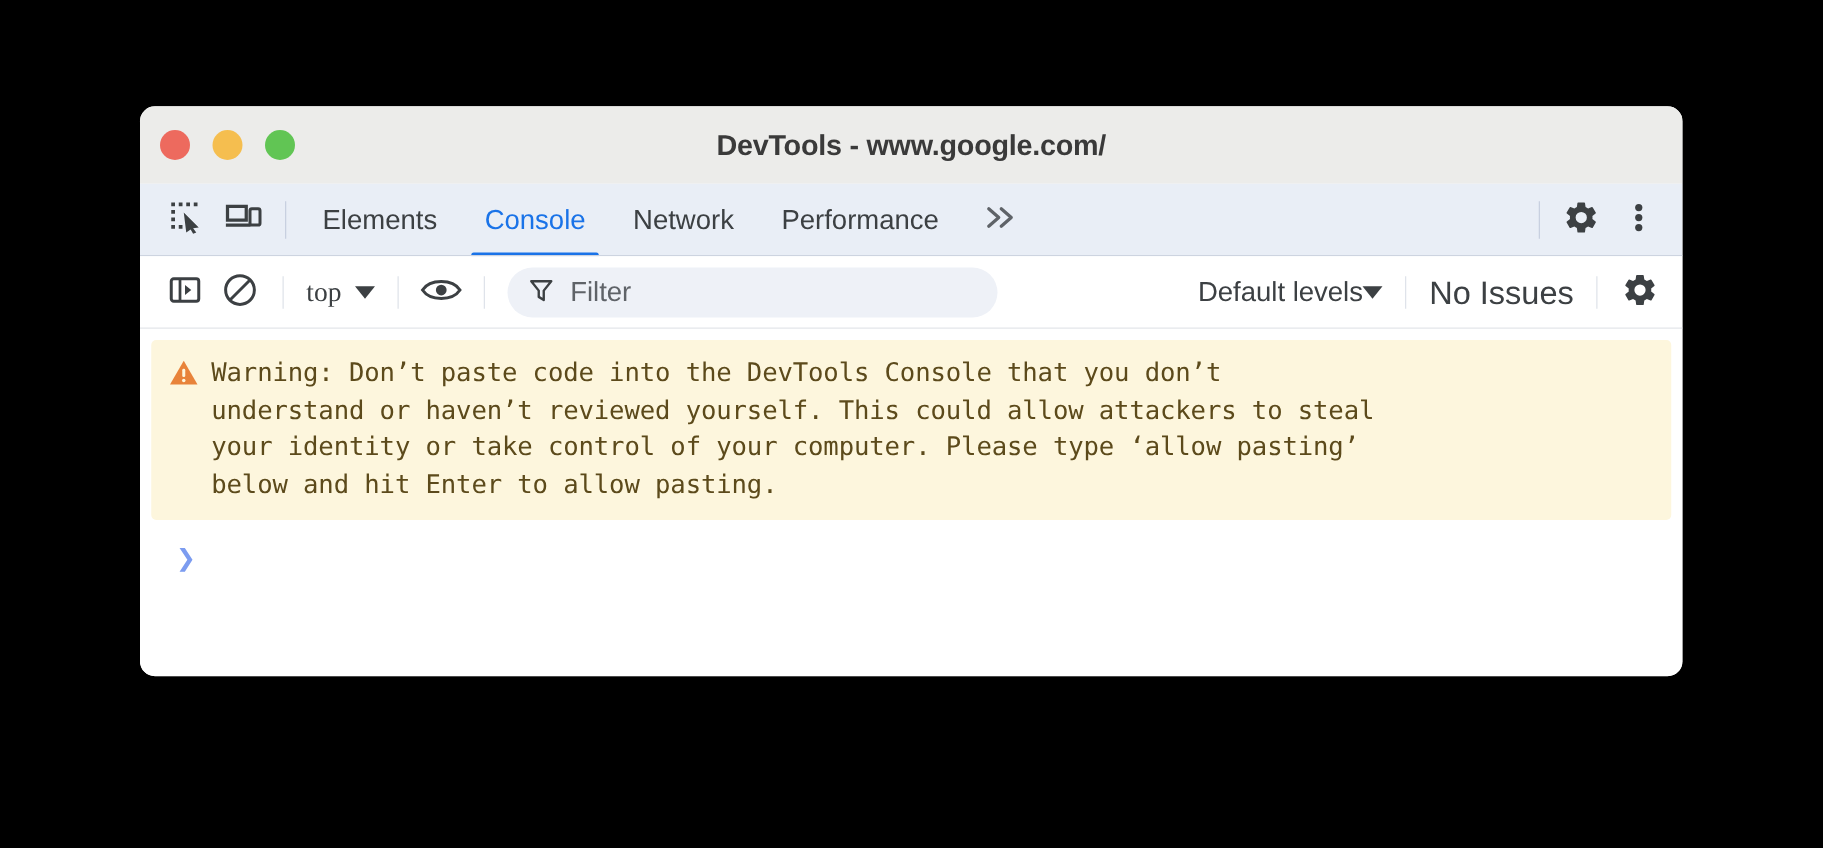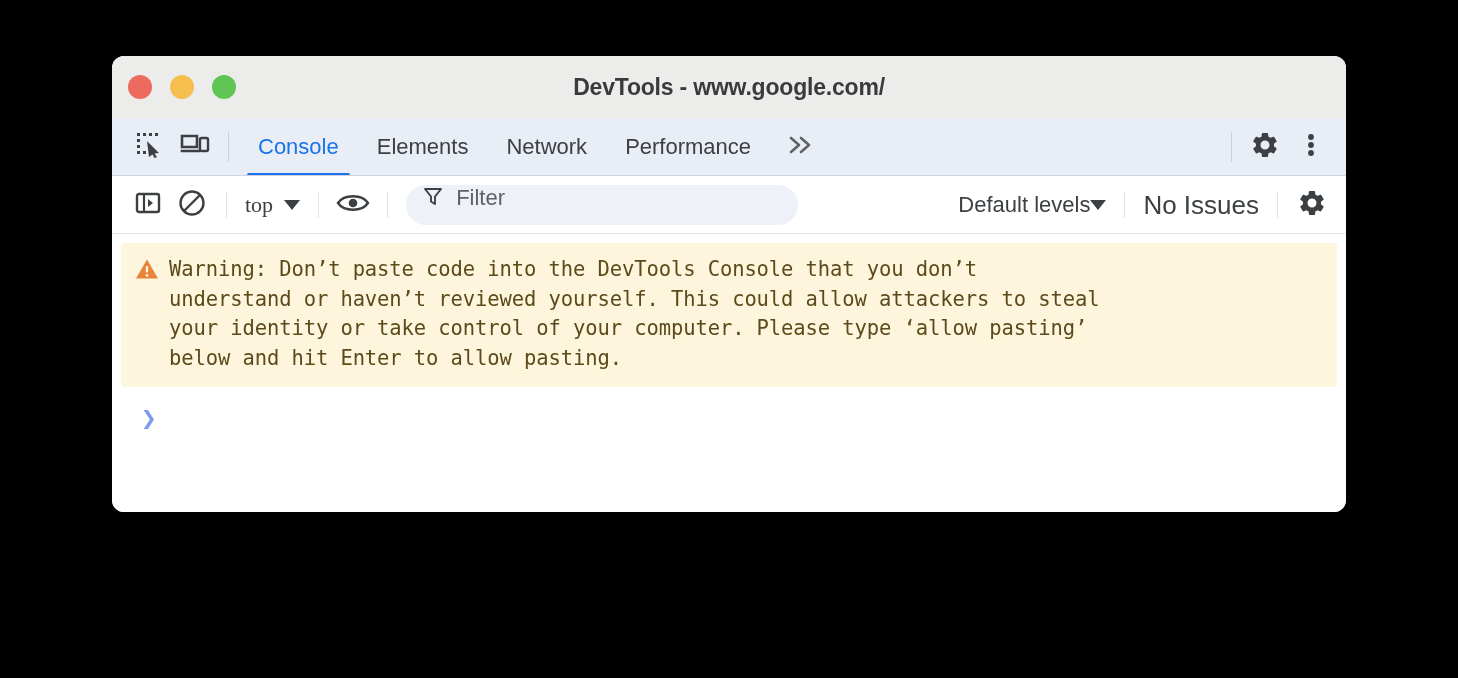--- a/index.html
+++ b/index.html
@@ -9,21 +9,21 @@
     height: 678px;
     background: #000000;
     overflow: hidden;
     font-family: "Liberation Sans", sans-serif;
   }
 
   
   #devtools-window {
     position: absolute;
     left: 112px;
-    top: 56px;
+    top: 85px;
     width: 1234px;
     height: 456px;
     background: #ffffff;
     border-radius: 12px;
     overflow: hidden;
     display: flex;
     flex-direction: column;
   }
 
   
@@ -172,21 +172,21 @@
     border-left: 8px solid transparent;
     border-right: 8px solid transparent;
     border-top: 10px solid #3c4043;
   }
   .filter-box {
     flex: 0 1 392px;
     height: 40px;
     background: #eef1f7;
     border-radius: 20px;
     display: flex;
-    align-items: flex-start;
+    align-items: center;
     padding: 0 16px;
     gap: 12px;
     margin-left: 6px;
     cursor: text;
   }
   .filter-input {
     border: none;
     outline: none;
     background: transparent;
     font-family: "Liberation Sans", sans-serif;
@@ -297,22 +297,22 @@
       <span>
         <svg width="30" height="26" viewBox="0 0 30 26">
           <path d="M2 4 h15 v11 h-15 z M2 19 h17" stroke="#3c4043" stroke-width="2.6" fill="none" stroke-linecap="square"></path>
           <rect x="20" y="6" width="8" height="13" rx="1.5" stroke="#3c4043" stroke-width="2.4" fill="none"></rect>
         </svg>
       </span>
     </div>
 
     <div class="vsep"></div>
 
+    <div class="tab">Elements</div>
     <div class="tab active">Console</div>
-    <div class="tab">Elements</div>
     <div class="tab">Network</div>
     <div class="tab">Performance</div>
 
     <div class="tab-overflow">
       <span>
         <svg width="30" height="22" viewBox="0 0 30 22">
           <path d="M5 4 L13 11 L5 18 M15 4 L23 11 L15 18" stroke="#5f6368" stroke-width="2.6" fill="none" stroke-linecap="round" stroke-linejoin="round"></path>
         </svg>
       </span>
     </div>

